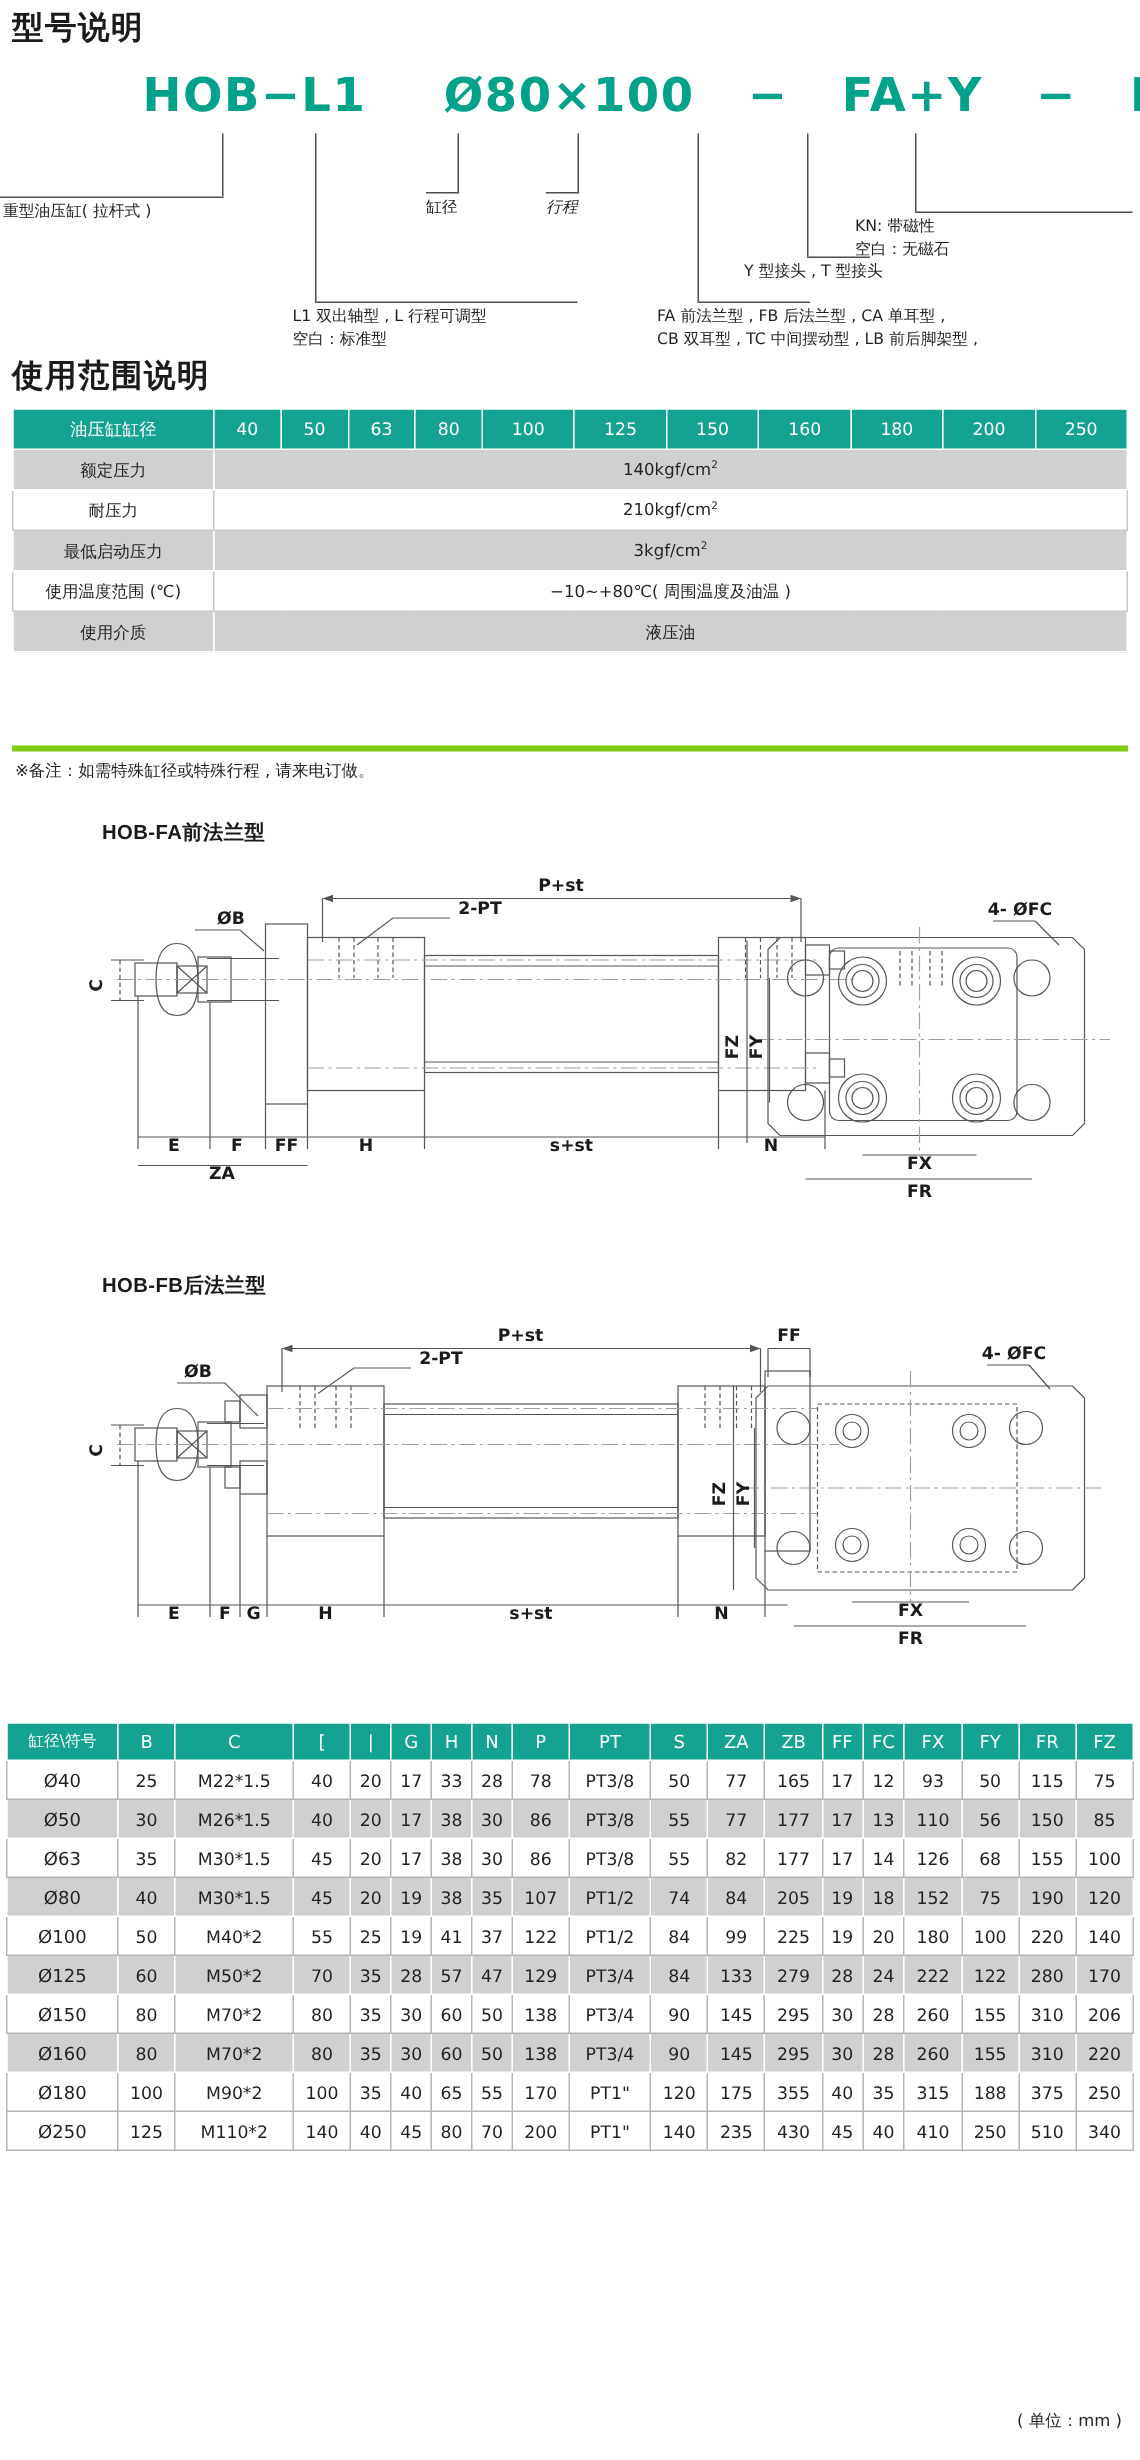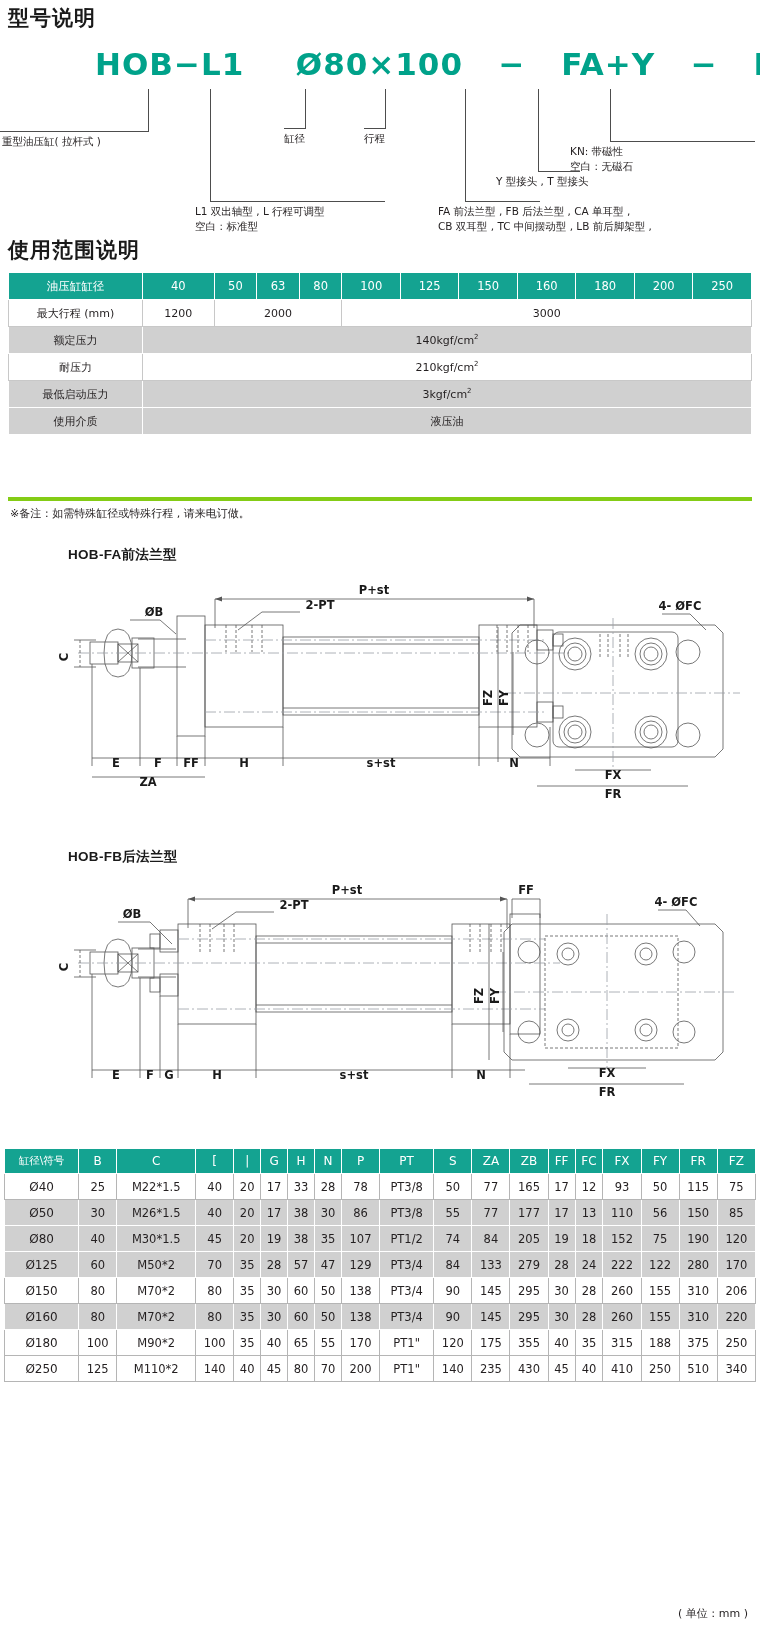--- a/index.html
+++ b/index.html
@@ -147,21 +147,21 @@
 
     <div class="leader v" style="left:610px; top:53px; height:52px;"></div>
     <div class="leader h" style="left:610px; top:105px; width:145px;"></div>
 
     <div class="note" style="left:2px; top:98px;">重型油压缸( 拉杆式 )</div>
 
     <div class="note" style="left:195px; top:168px;">L1 双出轴型 , L 行程可调型</div>
     <div class="note" style="left:195px; top:183px;">空白：标准型</div>
 
     <div class="note" style="left:284px; top:95px;">缸径</div>
-    <div class="note" style="left:364px; top:95px;">行程</div>
+    <div class="note" style="left:364px; top:95px;font-style:italic;">行程</div>
 
     <div class="note" style="left:438px; top:168px;">FA 前法兰型 , FB 后法兰型 , CA 单耳型 ,</div>
     <div class="note" style="left:438px; top:183px;">CB 双耳型 , TC 中间摆动型 , LB 前后脚架型 ,</div>
 
     <div class="note" style="left:496px; top:138px;">Y 型接头 , T 型接头</div>
 
     <div class="note" style="left:570px; top:108px;">KN: 带磁性</div>
     <div class="note" style="left:570px; top:123px;">空白：无磁石</div>
   </div>
 
@@ -178,37 +178,35 @@
         <th>100</th>
         <th>125</th>
         <th>150</th>
         <th>160</th>
         <th>180</th>
         <th>200</th>
         <th>250</th>
       </tr>
     </thead>
     <tbody id="range-body">
-        <tr class="white">
-          <td class="lbl">最大行程 (mm)</td>
-          <td colspan="1">1200</td>
-          <td colspan="3">2000</td>
-          <td colspan="7">3000</td>
-        </tr>
         <tr class="grey">
           <td class="lbl">额定压力</td>
           <td colspan="11">140kgf/cm<sup>2</sup></td>
         </tr>
         <tr class="white">
           <td class="lbl">耐压力</td>
           <td colspan="11">210kgf/cm<sup>2</sup></td>
         </tr>
         <tr class="grey">
           <td class="lbl">最低启动压力</td>
           <td colspan="11">3kgf/cm<sup>2</sup></td>
+        </tr>
+        <tr class="white">
+          <td class="lbl">使用温度范围 (℃)</td>
+          <td colspan="11">−10~+80℃( 周围温度及油温 )</td>
         </tr>
         <tr class="grey">
           <td class="lbl">使用介质</td>
           <td colspan="11">液压油</td>
         </tr>
       </tbody>
   </table>
 
   <div class="remark">※备注：如需特殊缸径或特殊行程 , 请来电订做。</div>
 
@@ -541,20 +539,41 @@
           <td>55</td>
           <td>77</td>
           <td>177</td>
           <td>17</td>
           <td>13</td>
           <td>110</td>
           <td>56</td>
           <td>150</td>
           <td>85</td>
         </tr>
+        <tr class="white">
+          <td class="dia">Ø63</td>
+          <td>35</td>
+          <td>M30*1.5</td>
+          <td>45</td>
+          <td>20</td>
+          <td>17</td>
+          <td>38</td>
+          <td>30</td>
+          <td>86</td>
+          <td>PT3/8</td>
+          <td>55</td>
+          <td>82</td>
+          <td>177</td>
+          <td>17</td>
+          <td>14</td>
+          <td>126</td>
+          <td>68</td>
+          <td>155</td>
+          <td>100</td>
+        </tr>
         <tr class="grey">
           <td class="dia">Ø80</td>
           <td>40</td>
           <td>M30*1.5</td>
           <td>45</td>
           <td>20</td>
           <td>19</td>
           <td>38</td>
           <td>35</td>
           <td>107</td>
@@ -562,20 +581,41 @@
           <td>74</td>
           <td>84</td>
           <td>205</td>
           <td>19</td>
           <td>18</td>
           <td>152</td>
           <td>75</td>
           <td>190</td>
           <td>120</td>
         </tr>
+        <tr class="white">
+          <td class="dia">Ø100</td>
+          <td>50</td>
+          <td>M40*2</td>
+          <td>55</td>
+          <td>25</td>
+          <td>19</td>
+          <td>41</td>
+          <td>37</td>
+          <td>122</td>
+          <td>PT1/2</td>
+          <td>84</td>
+          <td>99</td>
+          <td>225</td>
+          <td>19</td>
+          <td>20</td>
+          <td>180</td>
+          <td>100</td>
+          <td>220</td>
+          <td>140</td>
+        </tr>
         <tr class="grey">
           <td class="dia">Ø125</td>
           <td>60</td>
           <td>M50*2</td>
           <td>70</td>
           <td>35</td>
           <td>28</td>
           <td>57</td>
           <td>47</td>
           <td>129</td>

